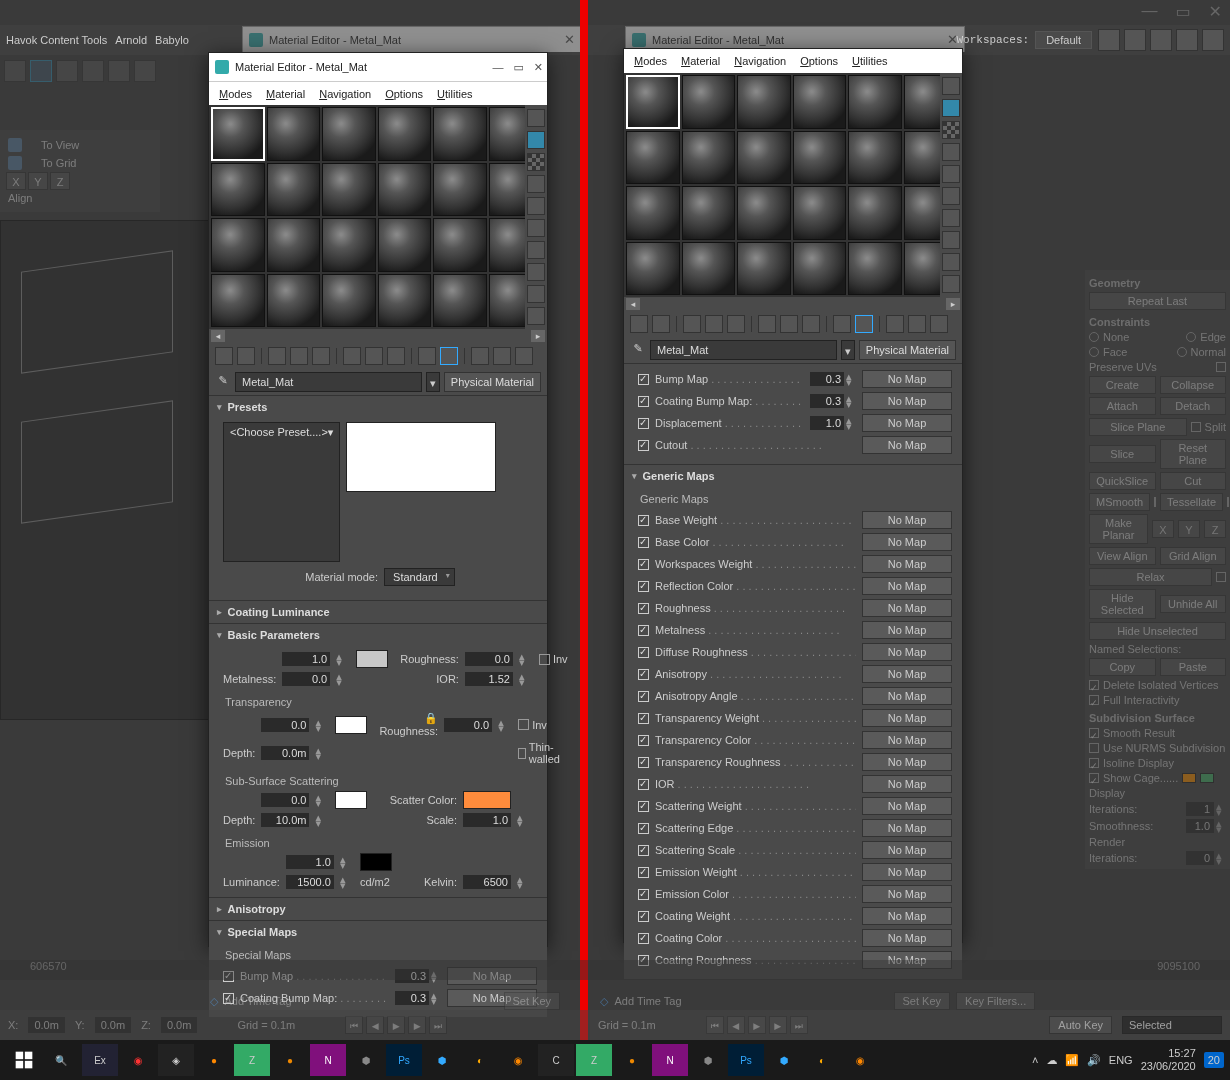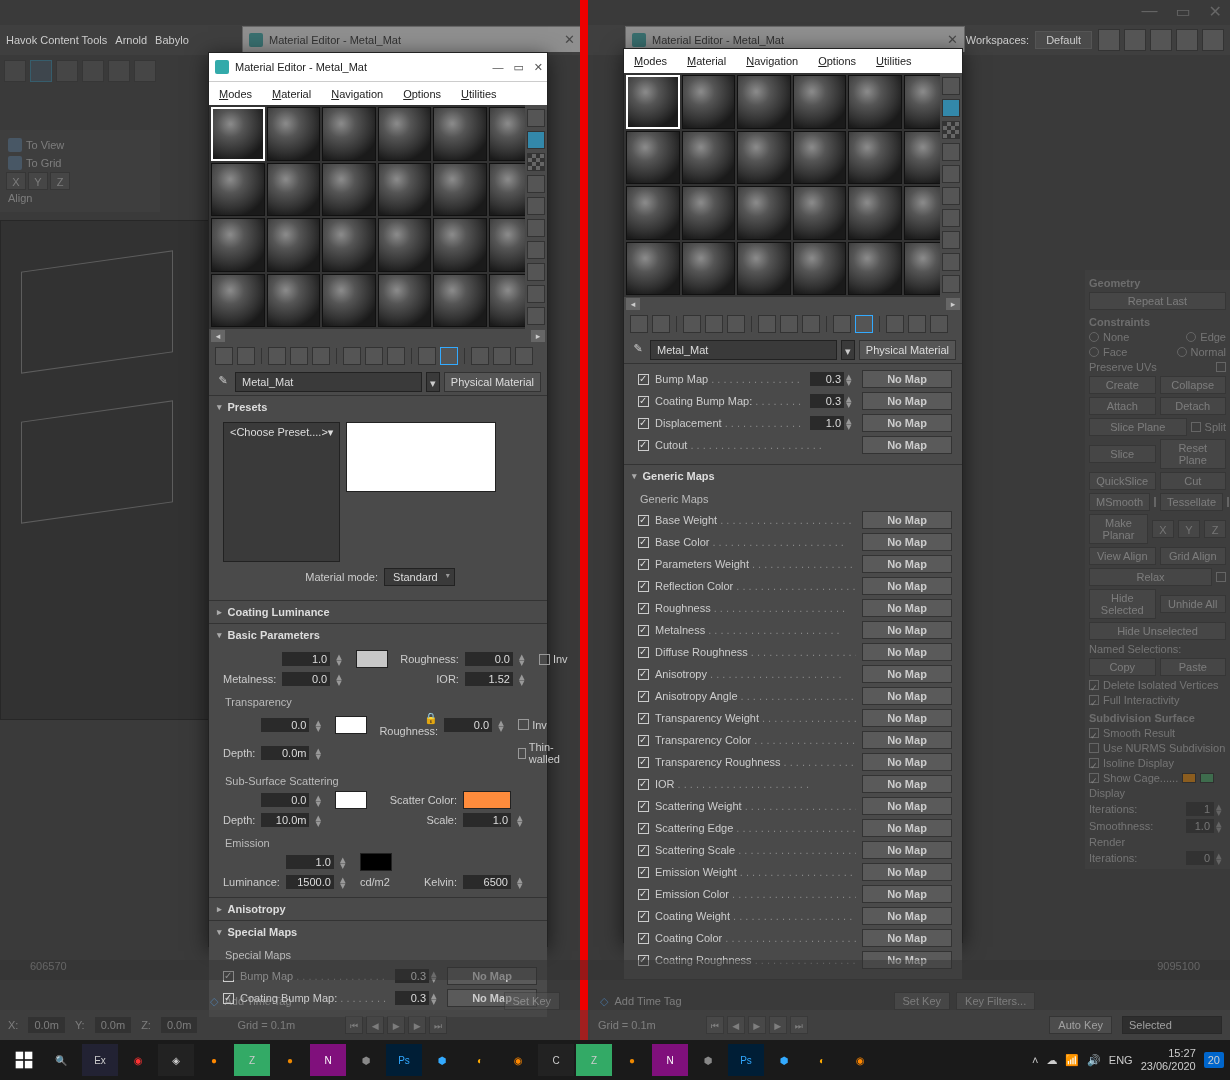--- a/index.html
+++ b/index.html
@@ -2,27 +2,27 @@
 <html><head>
 <meta charset="utf-8">
 <style>
 * { margin:0; padding:0; box-sizing:border-box; font-family:"Segoe UI",Arial,sans-serif; font-size:11px; }
 body { background:#2a2a2a; color:#ccc; width:1230px; height:1080px; overflow:hidden; position:relative; }
 .bg-app { position:absolute; inset:0; background:#3a3a3a; }
 .titlebar-top { position:absolute; top:0; right:0; height:22px; display:flex; align-items:center; gap:18px; padding-right:8px; color:#666; }
 .titlebar-top span { font-size:16px; }
 .workspace-bar { position:absolute; top:25px; left:0; right:0; height:30px; background:#3f3f3f; display:flex; align-items:center; padding:0 6px; gap:8px; }
 .workspace-bar .right { position:absolute; right:6px; display:flex; align-items:center; gap:6px; }
-.ws-label { color:#ccc; }
+.ws-label { color:#ccc;font-family:Liberation Mono, monospace; }
 .ws-dd { background:#4a4a4a; color:#ccc; padding:2px 10px; border:1px solid #555; }
 .toolbar-icons { display:flex; gap:4px; }
 .tb-icon { width:22px; height:22px; background:#555; border:1px solid #333; }
 
 .left-panel { position:absolute; left:0; top:130px; width:160px; background:#444; padding:6px; display:flex; flex-direction:column; gap:4px; }
-.left-panel .row { display:flex; align-items:center; gap:4px; color:#ccc; padding:2px; }
+.left-panel .row { display:flex; align-items:center; gap:19px; color:#ccc; padding:2px; }
 .left-panel .ico { width:14px; height:14px; background:#5a7a9a; border-radius:2px; }
 .axis-btns { display:flex; gap:2px; }
 .axis-btn { width:20px; height:18px; background:#555; color:#ccc; text-align:center; line-height:18px; border:1px solid #333; }
 .prop-dd { color:#ccc; padding:2px 4px; }
 
 .viewport { position:absolute; left:0; top:220px; width:210px; height:500px; background:#2a2a2a; border:1px solid #111; }
 .wire { position:absolute; width:180px; height:200px; left:10px; top:20px; }
 .wire::before, .wire::after { content:""; position:absolute; border:1px solid #888; }
 .wire::before { width:150px; height:100px; left:10px; top:20px; transform:skewY(-8deg); }
 .wire::after { width:150px; height:100px; left:10px; top:170px; transform:skewY(-8deg); }
@@ -41,21 +41,21 @@
 .sw { width:14px; height:10px; border:1px solid #222; display:inline-block; }
 
 
 .dialog { position:absolute; background:#4a4a4a; border:1px solid #222; box-shadow:0 4px 20px rgba(0,0,0,.6); width:340px; }
 .dlg-tab { position:absolute; background:#f0f0f0; color:#222; height:26px; display:flex; align-items:center; padding:0 28px 0 6px; width:340px; border:1px solid #999; border-bottom:none; }
 .dlg-tab .tabclose { position:absolute; right:6px; color:#555; font-size:13px; }
 .dlg-tab .icon { width:14px; height:14px; background:#3aa; margin-right:6px; border-radius:2px; }
 .dlg-title { background:#fff; color:#222; height:28px; display:flex; align-items:center; padding:0 6px; position:relative; }
 .dlg-title .icon { width:14px; height:14px; background:#3aa; margin-right:6px; border-radius:2px; }
 .dlg-title .btns { position:absolute; right:4px; display:flex; gap:10px; font-size:13px; color:#555; }
-.dlg-menu { background:#fff; color:#222; height:24px; display:flex; align-items:center; gap:20px; padding:0 10px; border-top:1px solid #ccc; }
+.dlg-menu { background:#fff; color:#222; height:24px; display:flex; align-items:center; gap:14px; padding:0 10px; border-top:1px solid #ccc; }
 .dlg-menu span:first-letter { text-decoration:underline; }
 
 .sample-area { display:flex; background:#4a4a4a; }
 .sample-grid { flex:1; background:#333; display:grid; grid-template-columns:repeat(6,1fr); gap:2px; padding:2px; }
 .sample { aspect-ratio:1; background:radial-gradient(circle at 35% 30%, #888 2%, #555 28%, #333 58%, #1a1a1a 78%); border:1px solid #111; }
 .sample.sel { border:2px solid #fff; }
 .sample-tools { width:22px; background:#4a4a4a; display:flex; flex-direction:column; gap:4px; padding:4px 2px; }
 .st-icon { width:18px; height:18px; background:#555; border:1px solid #333; }
 .st-icon.a { background:#38a; }
 .st-icon.b { background:#5a5a5a; background-image:repeating-conic-gradient(#666 0 25%, #333 0 50%); background-size:8px 8px; }
@@ -99,21 +99,21 @@
 .inv-chk { width:11px; height:11px; border:1px solid #999; }
 
 .map-row { display:flex; align-items:center; gap:6px; padding:2px 0; color:#ccc; }
 .chk { width:11px; height:11px; border:1px solid #ccc; position:relative; flex-shrink:0; }
 .chk.on::before { content:"✓"; position:absolute; top:-2px; left:0; color:#ddd; font-size:10px; }
 .map-label { flex:1; white-space:nowrap; overflow:hidden; }
 .map-label::after { content:" . . . . . . . . . . . . . . . . . . . . . ."; color:#888; }
 .spin { display:flex; align-items:center; gap:2px; }
 .spin .val { background:#2a2a2a; padding:1px 3px; width:34px; text-align:right; color:#ddd; }
 .spin .arr { width:10px; color:#999; font-size:8px; line-height:6px; display:flex; flex-direction:column; }
-.map-btn { width:90px; background:#5a5a5a; color:#ccc; text-align:center; padding:2px 0; border:1px solid #333;font-weight:bold; }
+.map-btn { width:90px; background:#5a5a5a; color:#ccc; text-align:center; padding:2px 0; border:1px solid #333; }
 
 .divider { position:absolute; top:0; bottom:0; left:580px; width:8px; background:#e00; }
 .ruler { position:absolute; bottom:100px; left:0; right:0; height:20px; background:#333; color:#999; display:flex; justify-content:space-between; padding:0 30px; font-size:10px; }
 .status { position:absolute; bottom:40px; left:0; right:0; height:30px; background:#444; display:flex; align-items:center; gap:10px; padding:0 8px; color:#ccc; }
 .status .box { background:#2a2a2a; padding:2px 6px; }
 .status .btn { background:#555; padding:2px 8px; border:1px solid #333; }
 .status .dd { background:#2a2a2a; padding:2px 20px 2px 6px; border:1px solid #222; width:100px; }
 .trans-ctrl { display:flex; gap:3px; }
 .trans-ctrl .tb { width:18px; height:18px; background:#555; color:#ccc; text-align:center; line-height:18px; font-size:9px; border:1px solid #333; }
 
@@ -770,21 +770,21 @@
             <span class="map-label">Base Weight</span>
             <div class="map-btn">No Map</div>
           </div>
           <div class="map-row">
             <span class="chk on"></span>
             <span class="map-label">Base Color</span>
             <div class="map-btn">No Map</div>
           </div>
           <div class="map-row">
             <span class="chk on"></span>
-            <span class="map-label">Parameters Weight</span>
+            <span class="map-label">Workspaces Weight</span>
             <div class="map-btn">No Map</div>
           </div>
           <div class="map-row">
             <span class="chk on"></span>
             <span class="map-label">Reflection Color</span>
             <div class="map-btn">No Map</div>
           </div>
           <div class="map-row">
             <span class="chk on"></span>
             <span class="map-label">Roughness</span>

